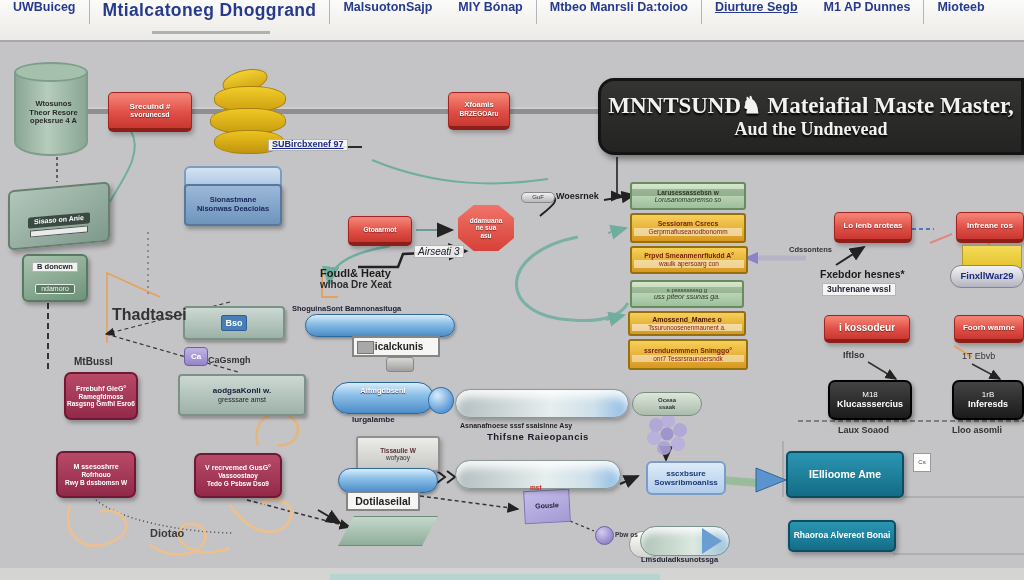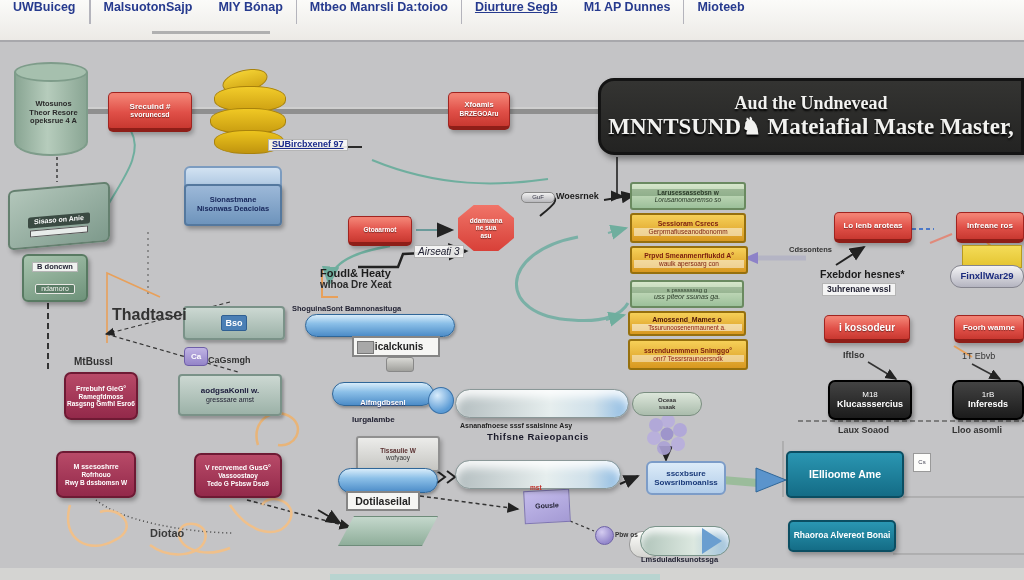--- a/index.html
+++ b/index.html
@@ -42,20 +42,21 @@
   .whitebx{background:#f6f6f4;border:2px solid #858585;color:#222;font-weight:bold}
   .strip{background:rgba(250,250,248,.9);border:1px solid #b5b5b5}
   .band{position:absolute;z-index:1}
 </style>
 </head>
 <body>
 
 <div id="menubar">
   <span class="mi">UWBuiceg</span>
   <span class="mdiv"></span>
+  <span class="mi big">Mtialcatoneg Dhoggrand</span>
   <span class="mdiv"></span>
   <span class="mi">MalsuotonSajp</span>
   <span class="mi">MIY Bónap</span>
   <span class="mdiv"></span>
   <span class="mi">Mtbeo Manrsli Da:toioo</span>
   <span class="mdiv"></span>
   <span class="mi und">Diurture Segb</span>
   <span class="mi">M1 AP Dunnes</span>
   <span class="mdiv"></span>
   <span class="mi">Mioteeb</span>
@@ -143,22 +144,22 @@
     <path d="M70,505 C60,540 90,555 115,540 C140,528 120,505 100,512"></path>
     <path d="M150,545 C170,560 200,556 205,540 C210,524 185,518 180,530 C174,545 200,560 230,548"></path>
     <path d="M230,505 C250,535 280,540 290,520 C298,502 270,492 262,505"></path>
     <path d="M258,445 C250,420 275,405 292,418 C305,428 295,448 278,445" stroke="#e8b478"></path>
   </g>
 </svg>
 
 <div class="bx" style="left:598px;top:78px;width:426px;height:77px;background:linear-gradient(180deg,#343432,#232322);
             border:3px solid #141414;border-radius:16px 0 0 16px;color:#f2f2f0;
             font-family:'Liberation Serif',serif;box-shadow:3px 4px 6px rgba(0,0,0,.4)">
+  <div style="font-size:23px;font-weight:bold;text-shadow:0 2px 2px #000">MNNTSUND♞ Mateiafial Maste Master,</div>
   <div style="font-size:18px;font-weight:bold;text-shadow:0 2px 2px #000">Aud the Undnevead</div>
-  <div style="font-size:23px;font-weight:bold;text-shadow:0 2px 2px #000">MNNTSUND♞ Mateiafial Maste Master,</div>
 </div>
 
 <div class="bx" style="left:14px;top:62px;width:74px;height:20px;border-radius:50%;background:#a6c0ae;border:2px solid #7e9c8a;z-index:4"></div>
 <div class="bx" style="left:14px;top:72px;width:74px;height:84px;border-radius:0 0 36px 36px/0 0 14px 14px;
             background:linear-gradient(90deg,#8aa694,#b6ccbc 45%,#8aa694);border:2px solid #7e9c8a;border-top:none;
             align-items:center;padding-left:5px;color:#2a2a2a;font-size:7.5px;font-weight:bold;text-align:left">
   <span>Wtosunos</span>
   <span>Theor Resore</span>
   <span>opeksrue 4 A</span>
 </div>
@@ -241,26 +242,26 @@
   <span>Ca</span>
 </div>
 <div class="lbl" style="left:208px;top:356px;font-size:9px;font-weight:bold;color:#333">CaGsmgh</div>
 
 <div class="bx maroon" style="left:64px;top:372px;width:74px;height:48px;font-size:7px">
   <span>Frrebuhf GieG°</span>
   <span style="font-size:6.5px">Ramegfdmoss</span>
   <span style="font-size:6.5px">Rasgsng Gmfhl Esro6</span>
 </div>
 
-<div class="bx slate" style="left:178px;top:374px;width:104px;height:42px">
+<div class="bx slate" style="left:178px;top:374px;width:128px;height:42px">
   <span style="font-size:8px;font-weight:bold;color:#1a1a3a">aodgsaKonli w.</span>
   <span style="font-size:7px;color:#223">gresssare amst</span>
 </div>
 
-<div class="bx pillb" style="left:332px;top:382px;width:102px;height:24px;border-radius:17px;justify-content:flex-start;padding-top:16px">
+<div class="bx pillb" style="left:332px;top:382px;width:102px;height:32px;border-radius:17px;justify-content:flex-start;padding-top:4px">
   <span style="font-size:7.5px;font-weight:bold;color:#fff;text-shadow:0 1px 1px #336">Aifmgdbsenl</span>
 </div>
 <div class="bx" style="left:428px;top:387px;width:26px;height:27px;border-radius:50%;background:radial-gradient(circle at 35% 30%,#d8ecfc,#5b9bd5 70%);border:1px solid #3a72a8"></div>
 <div class="lbl" style="left:352px;top:416px;font-size:8px;font-weight:bold;color:#223">Iurgalambe</div>
 
 <div class="bx bigpill" style="left:455px;top:389px;width:174px;height:29px"></div>
 <div class="bx" style="left:632px;top:392px;width:70px;height:24px;border-radius:12px;background:linear-gradient(180deg,#dce6da,#aabcac);border:1px solid #7a8e80;font-size:6px;color:#333;font-weight:bold">
   <span>Oceaa</span>
   <span>ssaak</span>
 </div>

